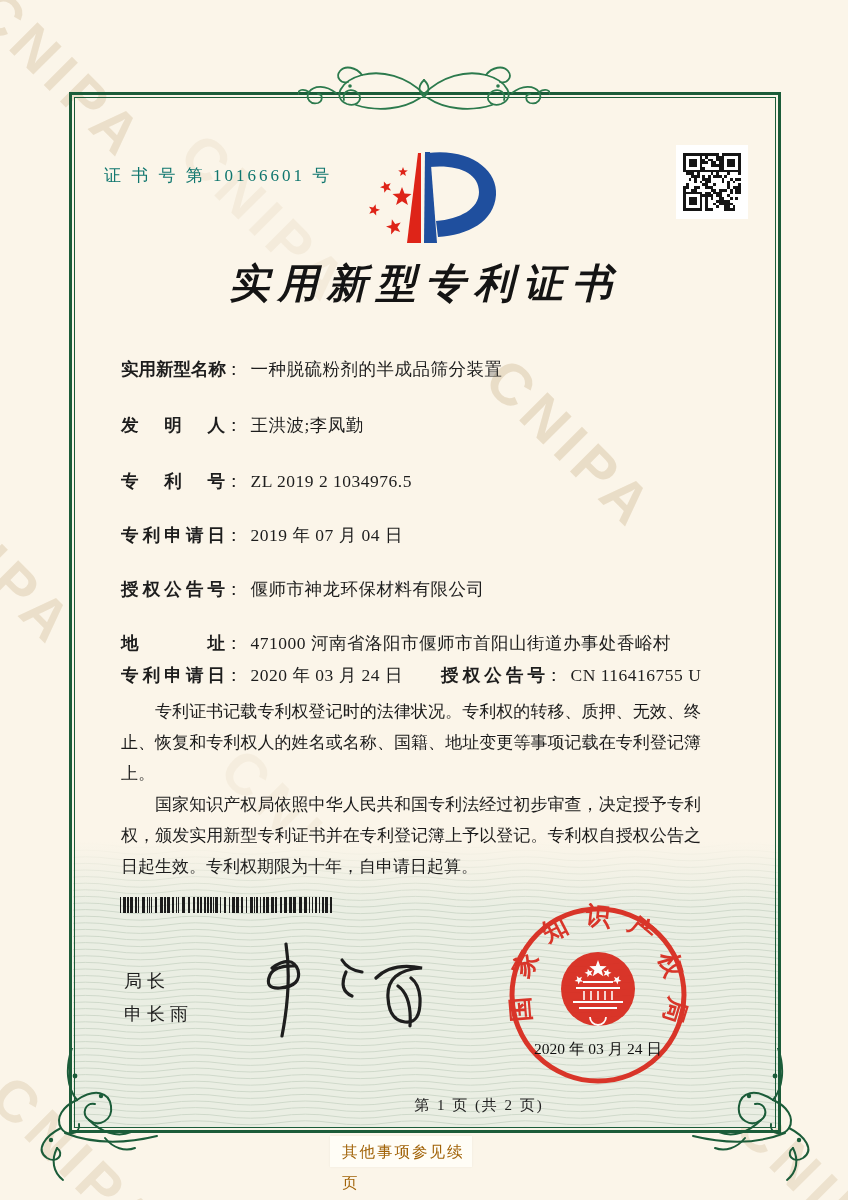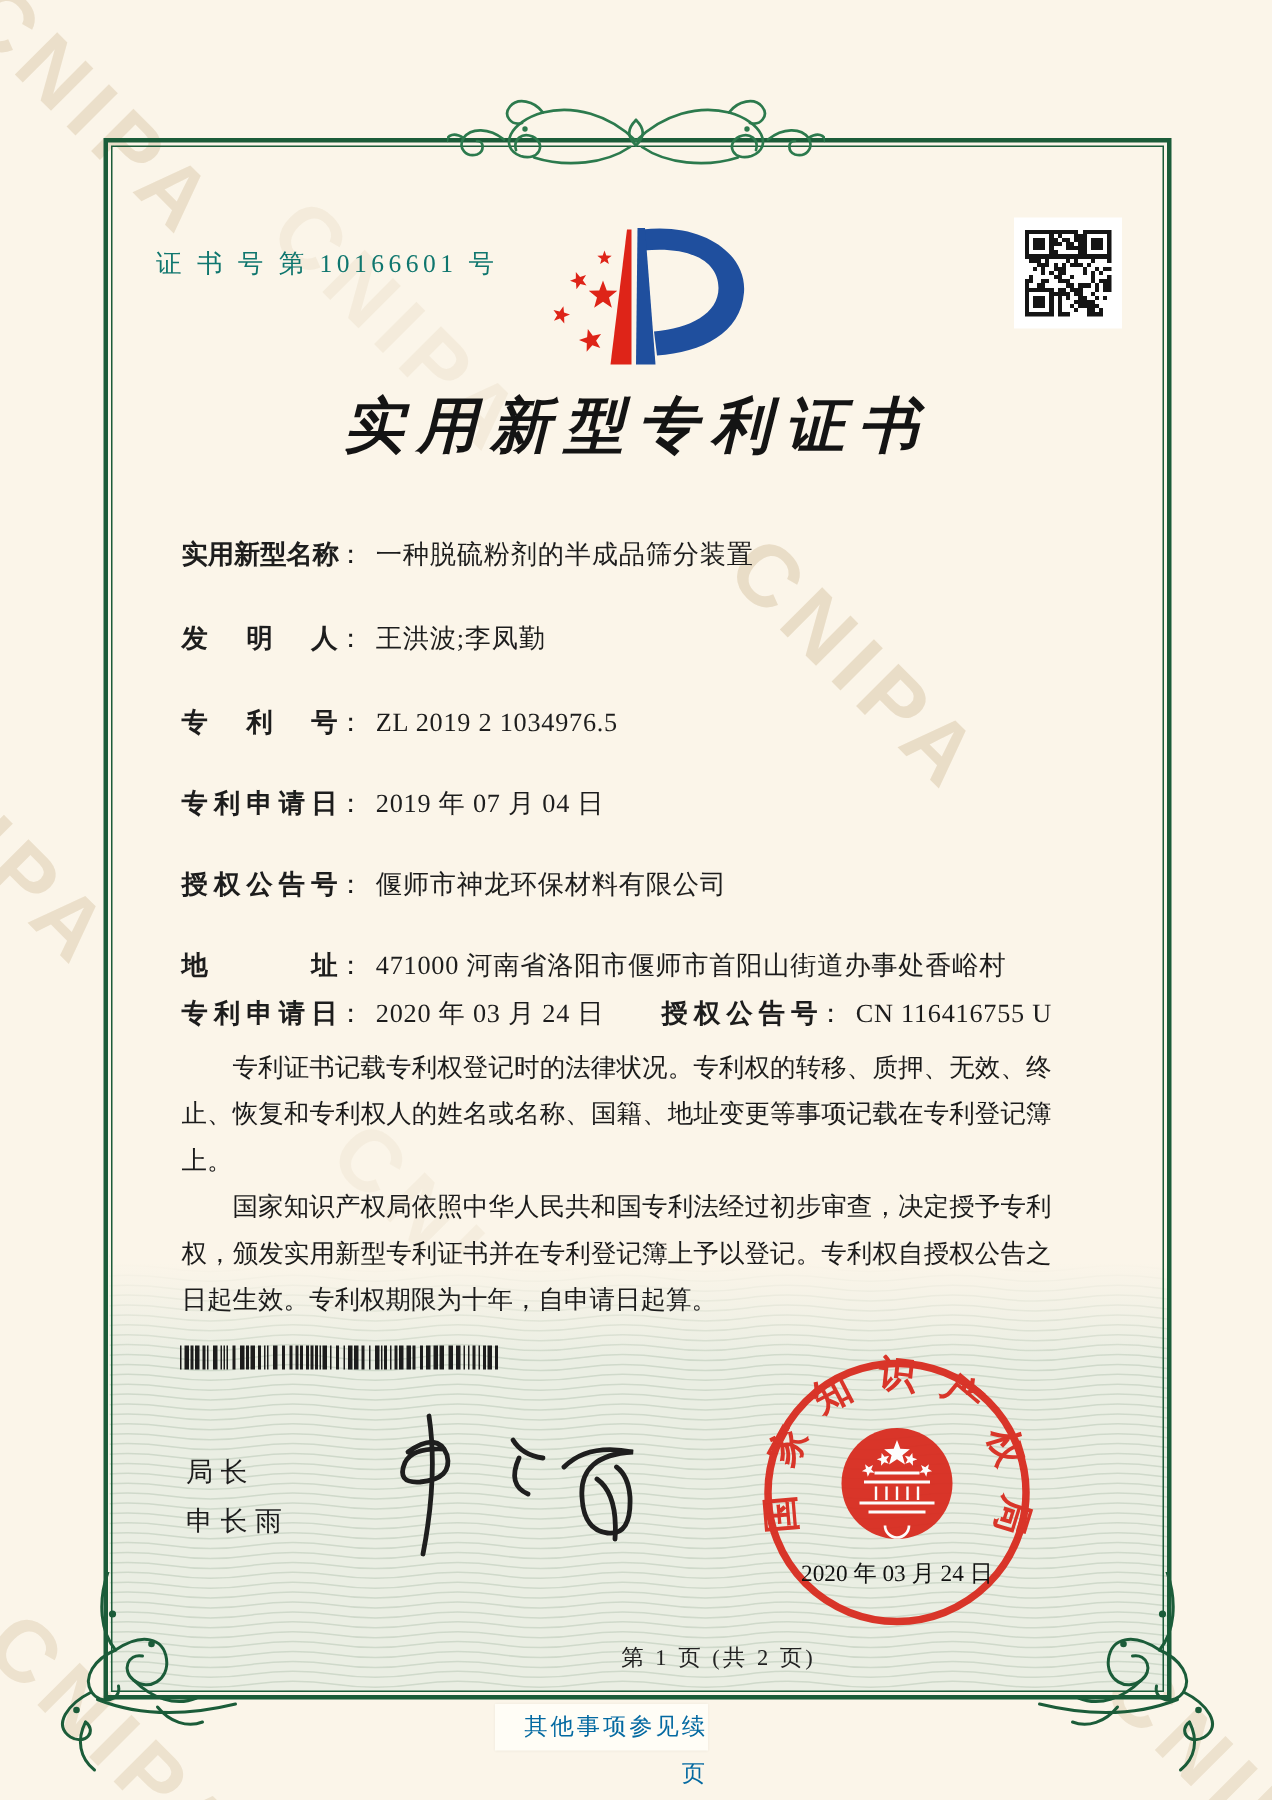--- a/index.html
+++ b/index.html
@@ -87,22 +87,22 @@
     position:absolute; left:506px; top:1039px; width:184px; z-index:7;
     text-align:center; font-size:15.5px; color:#101010; letter-spacing:0;
   }
 
   .pageinfo {
     position:absolute; left:69px; top:1096px; width:820px; z-index:5;
     text-align:center; font-size:15px; letter-spacing:2px; color:#222;
   }
   .contbox {
     position:absolute; left:330px; top:1136px; width:142px; height:31px; z-index:5;
-    background:#fffdf6; text-align:right; line-height:31px;
-    font-size:15.5px; letter-spacing:2px; color:#0369a1;
+    background:#fffdf6; text-align:left; line-height:31px;
+    font-size:15.5px; letter-spacing:2px; color:#a16207;
     box-shadow:0 0 2px rgba(0,0,0,.06);
     padding-left:12px;
   }
 </style>
 </head>
 <body>
 
 <div class="wm o45" style="left:10px;  top:-25px">CNIPA</div>
 <div class="wm o20" style="left:215px; top:120px">CNIPA</div>
 <div class="wm o50" style="left:520px; top:345px">CNIPA</div>

